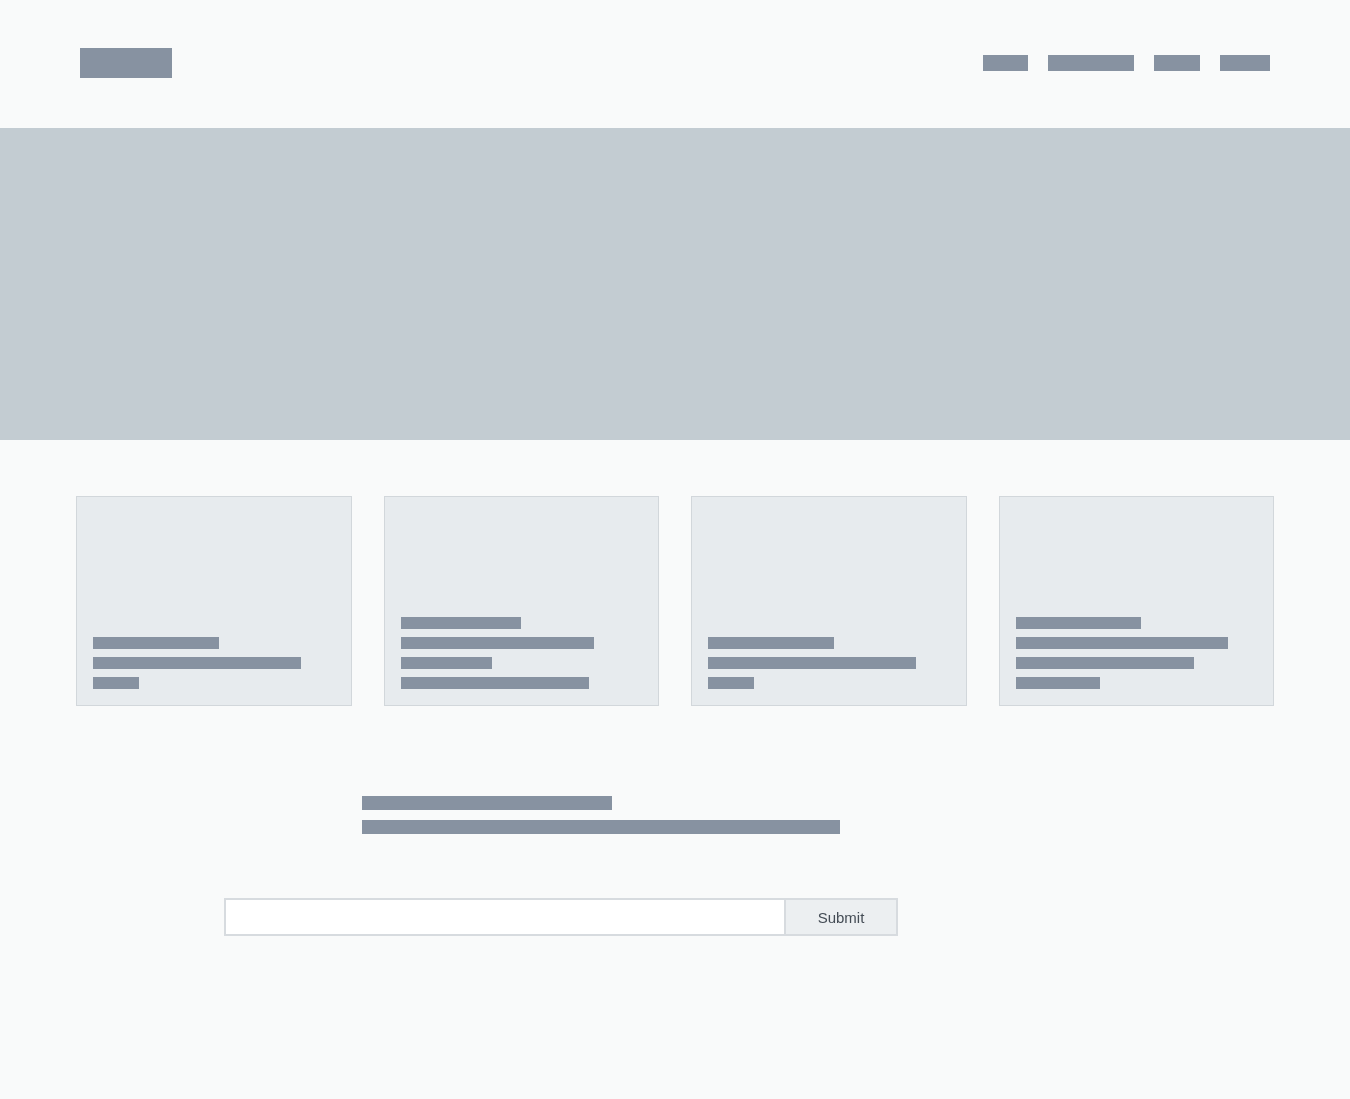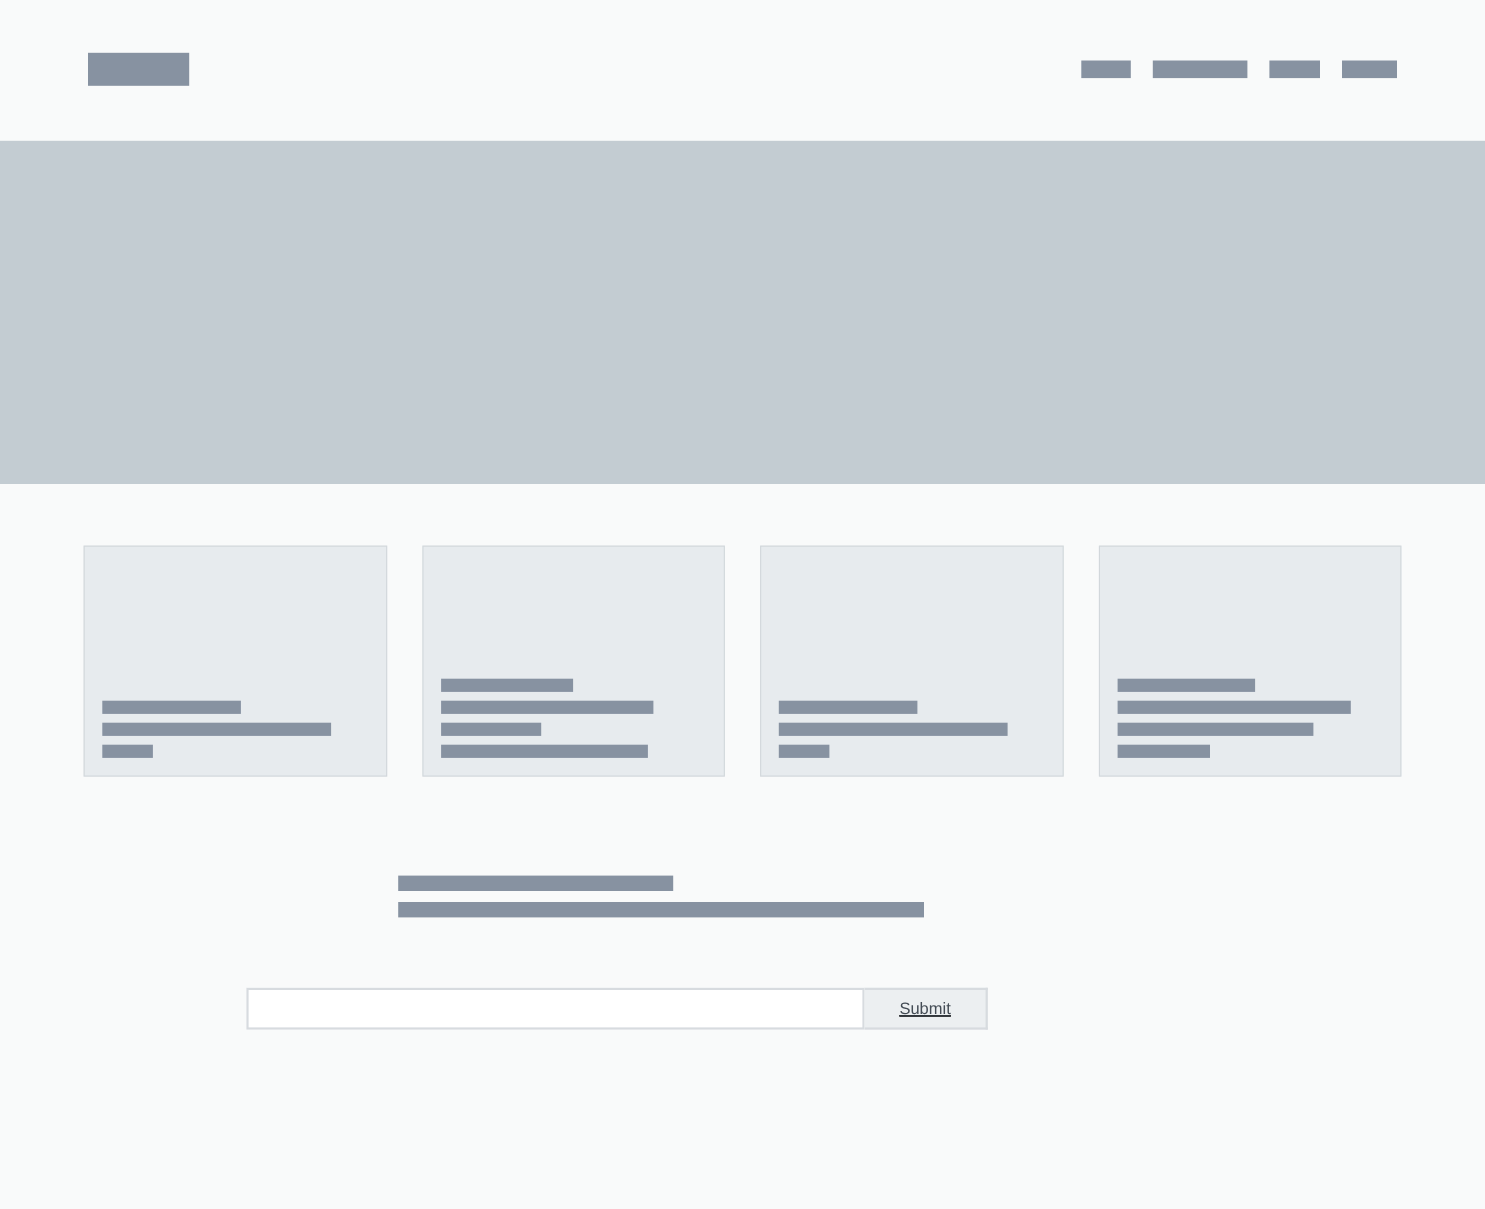--- a/index.html
+++ b/index.html
@@ -1,19 +1,18 @@
 <!DOCTYPE html>
 <html><head>
   <meta charset="utf-8">
   <style>
     * {
       margin: 0;
       padding: 0;
       box-sizing: border-box;
-      text-decoration: underline;
     }
     body {
       font-family: -apple-system, BlinkMacSystemFont, "Segoe UI", Helvetica, Arial, sans-serif;
       background: #f9fafa;
       width: 1350px;
       height: 1099px;
     }
     header {
       display: flex;
       justify-content: space-between;

